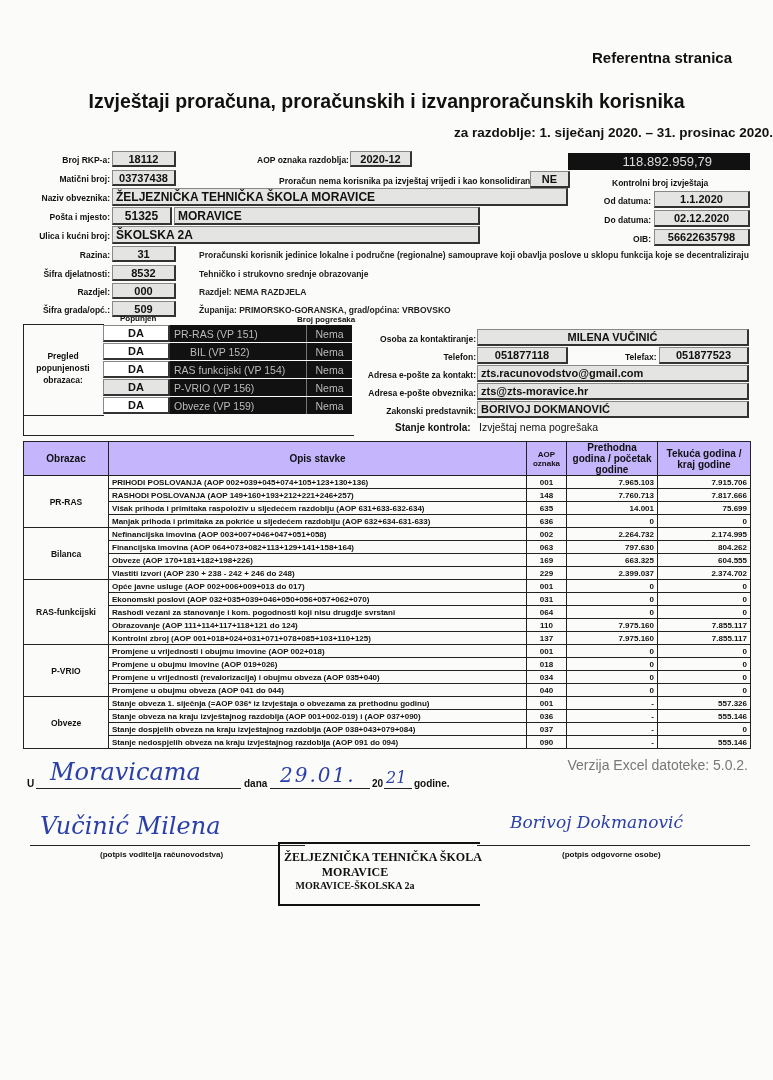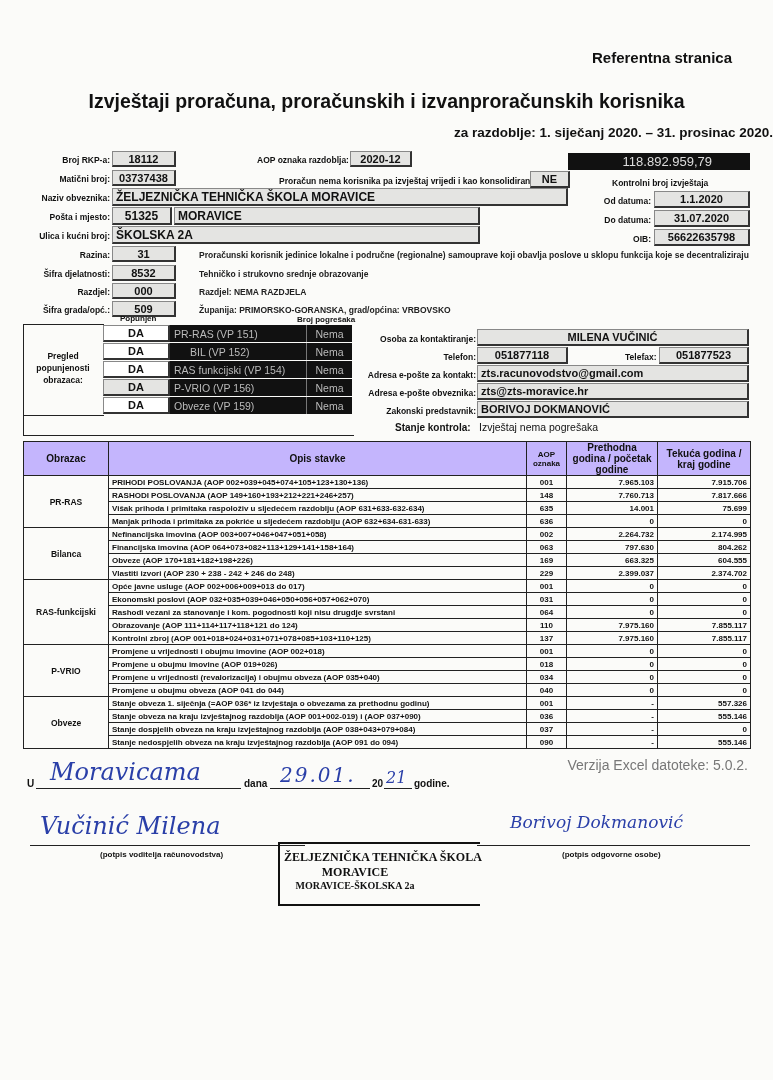--- a/index.html
+++ b/index.html
@@ -63,21 +63,21 @@
 <div class="abs lbl" style="left:257px;top:155px;">AOP oznaka razdoblja:</div>
 <div class="box" style="left:350px;top:151px;width:62px;height:16px;">2020-12</div>
 <div class="abs lbl" style="left:279px;top:176px;">Proračun nema korisnika pa izvještaj vrijedi i kao konsolidirani:</div>
 <div class="box" style="left:530px;top:171px;width:40px;height:17px;">NE</div>
 
 <div class="dark" style="left:568px;top:153px;width:182px;height:17px;justify-content:flex-end;padding-right:38px;font-size:13px;color:#ddd;">118.892.959,79</div>
 <div class="abs lbl" style="left:612px;top:178px;text-align:left;">Kontrolni broj izvještaja</div>
 <div class="abs lbl" style="right:122px;top:196px;">Od datuma:</div>
 <div class="box" style="left:654px;top:191px;width:96px;height:17px;">1.1.2020</div>
 <div class="abs lbl" style="right:122px;top:215px;">Do datuma:</div>
-<div class="box" style="left:654px;top:210px;width:96px;height:17px;">31.07.2020</div>
+<div class="box" style="left:654px;top:210px;width:96px;height:17px;">02.12.2020</div>
 <div class="abs lbl" style="right:122px;top:234px;">OIB:</div>
 <div class="box" style="left:654px;top:229px;width:96px;height:17px;">56622635798</div>
 
 <div class="abs lbl" style="left:120px;top:314px;font-size:8px;">Popunjen</div>
 <div class="abs lbl" style="left:297px;top:315px;font-size:8px;">Broj pogrešaka</div>
 <div class="abs" style="left:23px;top:324px;width:80px;height:90px;border:1px solid #222;border-right:none;"></div>
 <div class="abs" style="left:23px;top:413px;width:330px;height:22px;border:1px solid #222;border-top:none;border-right:none;"></div>
 <div class="abs b" style="left:28px;top:350px;width:70px;font-size:8.5px;text-align:center;line-height:12px;">Pregled popunjenosti obrazaca:</div>
 
 <div>

